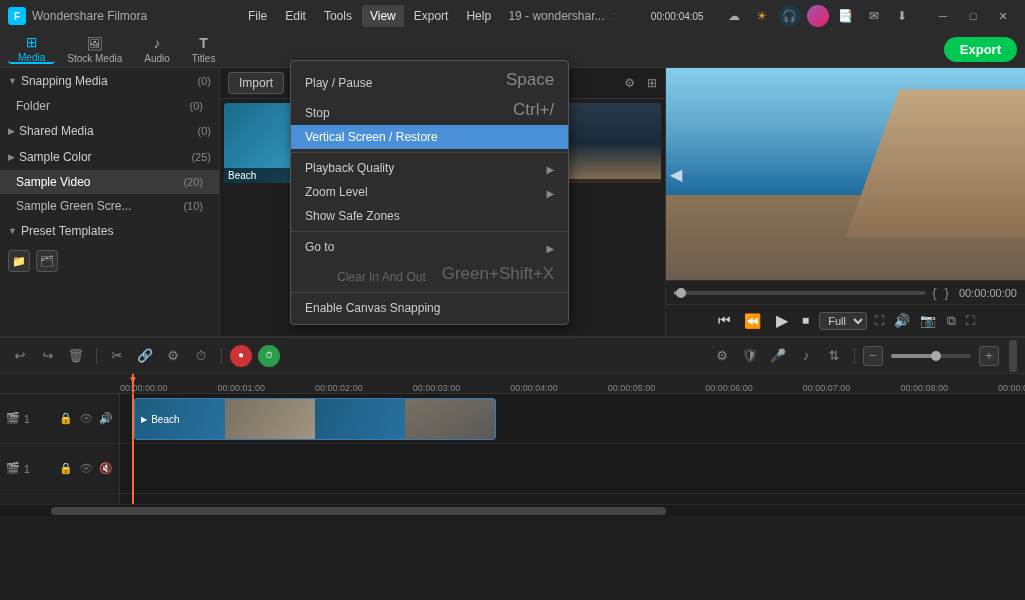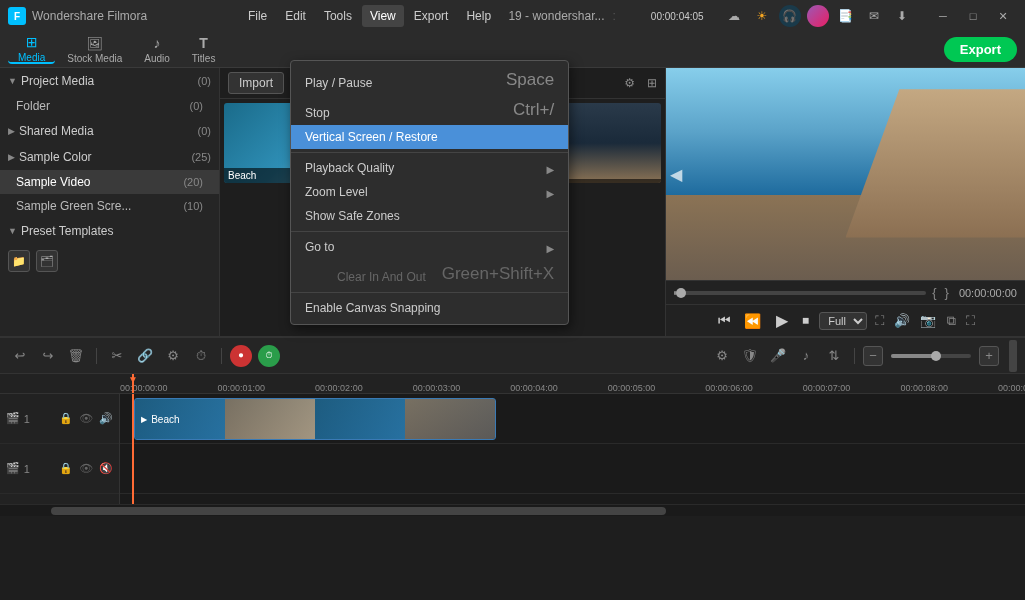--- a/index.html
+++ b/index.html
@@ -153,21 +153,21 @@
   <button class="export-btn">Export</button>
 </div>
 
 <div id="main" style="display:flex; height:268px;">
 
   <div id="sidebar">
 
     <div class="sidebar-section">
       <div class="sidebar-header">
         <span style="color:#888; font-size:9px;">▼</span>
-        <span>Project Media</span>
+        <span>Snapping Media</span>
         <span style="flex:1;"></span>
         <span style="color:#888; font-size:11px;">(0)</span>
       </div>
       <div class="sidebar-item">
         <span>Folder</span>
         <span class="count">(0)</span>
       </div>
     </div>
 
     <div class="sidebar-section">

